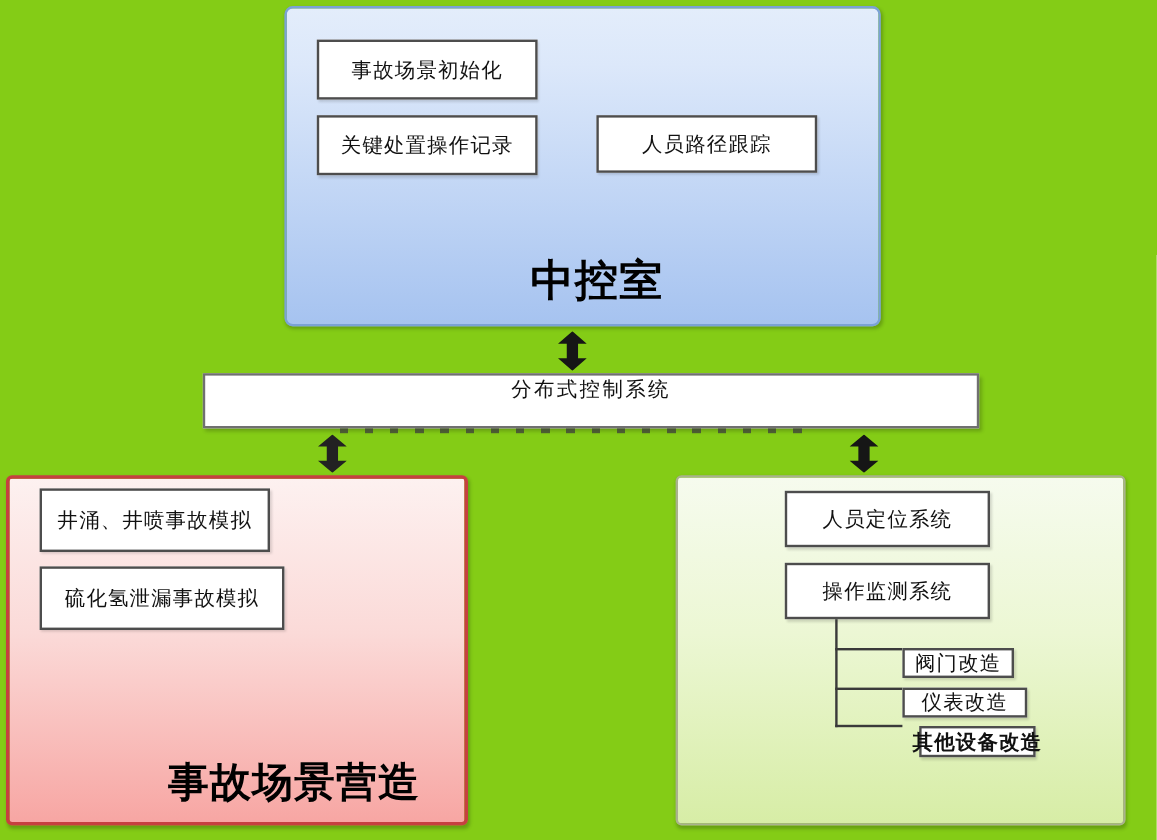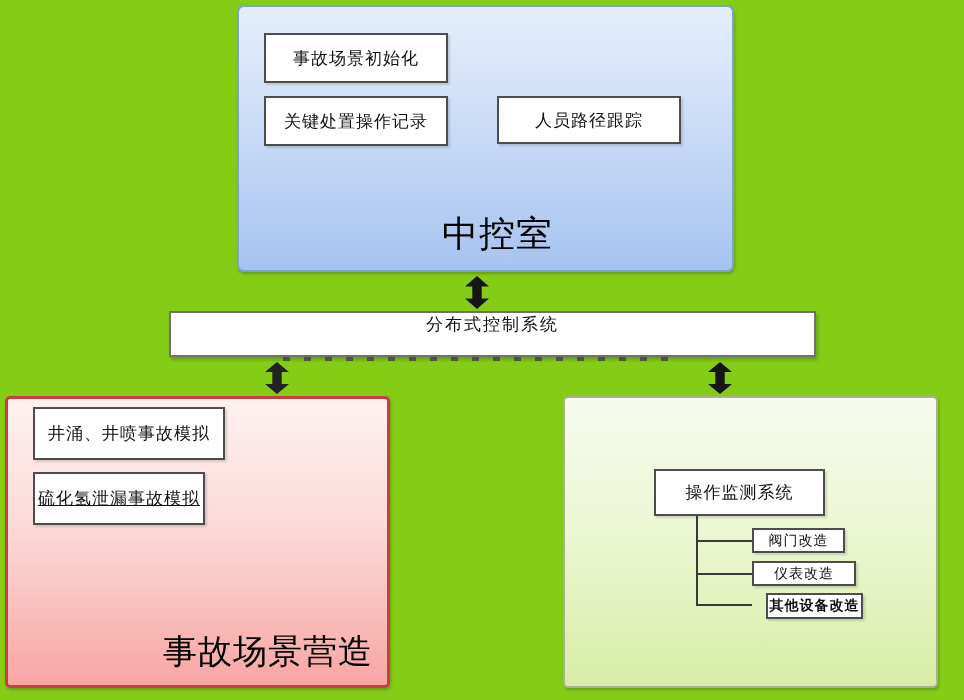--- a/index.html
+++ b/index.html
@@ -43,35 +43,36 @@
     align-items: center;
     justify-content: center;
     font-family: "Liberation Serif", "DejaVu Serif", serif;
     font-size: 17px;
     color: #111111;
     letter-spacing: 1px;
     box-shadow: 1.5px 2px 2px rgba(0,0,0,0.14);
     white-space: nowrap;
   }
   .subbox {
-    font-size: 14px;
+    font-size: 17px;
     border-width: 2px;
     letter-spacing: 1px;
+    margin-top: 12px;
   }
   .panel-title {
     position: absolute;
-    font-weight: normal;
+    font-weight: bold;
     color: #000000;
     font-size: 34px;
     letter-spacing: 1px;
     white-space: nowrap;
     padding-left: 24px;
   }
   .title-blue { left: 0; right: 0; bottom: 11px; text-align: center; font-size: 36px; }
-  .title-pink { right: 14px; bottom: 10px; }
+  .title-pink { right: 37px; bottom: 10px; }
   .title-green { right: 11px; bottom: 10px; }
   .dcs {
     position: absolute;
     left: 169px; top: 311px; width: 647px; height: 46px;
     box-sizing: border-box;
     background: #ffffff;
     border: 2px solid #707070;
     display: flex; align-items: flex-start; justify-content: center;
     font-family: "Liberation Serif", "DejaVu Serif", serif;
     font-size: 17px;
@@ -121,27 +122,30 @@
   </svg>
 
   <svg class="arrow" style="left:708px; top:362px;" width="24" height="32" viewBox="0 0 24 32">
     <path d="M12 0 L24 10 L16.7 10 L16.7 22 L24 22 L12 32 L0 22 L7.3 22 L7.3 10 L0 10 Z" fill="#161616"></path>
   </svg>
 
   <section class="panel panel-pink">
     <div class="wbox" style="left:25px; top:8px; width:192px; height:53px;">
       <span>井涌、井喷事故模拟</span>
     </div>
-    <div class="wbox" style="left:25px; top:73px; width:172px; height:53px;text-decoration:underline;">
+    <div class="wbox" style="left:25px; top:73px; width:204px; height:53px;">
       <span>硫化氢泄漏事故模拟</span>
     </div>
     <div class="panel-title title-pink">事故场景营造</div>
   </section>
 
   <section class="panel panel-green">
+    <div class="wbox" style="left:89px; top:11px; width:171px; height:47px;">
+      <span>人员定位系统</span>
+    </div>
     <div class="wbox" style="left:89px; top:71px; width:171px; height:47px;">
       <span>操作监测系统</span>
     </div>
 
     <div class="tree-line" style="left:131px; top:118px; width:2px; height:90px;"></div>
     <div class="tree-line" style="left:131px; top:142px; width:56px; height:2px;"></div>
     <div class="tree-line" style="left:131px; top:175px; width:56px; height:2px;"></div>
     <div class="tree-line" style="left:131px; top:206px; width:56px; height:2px;"></div>
 
     <div class="wbox subbox" style="left:187px; top:130px; width:93px; height:25px;">

